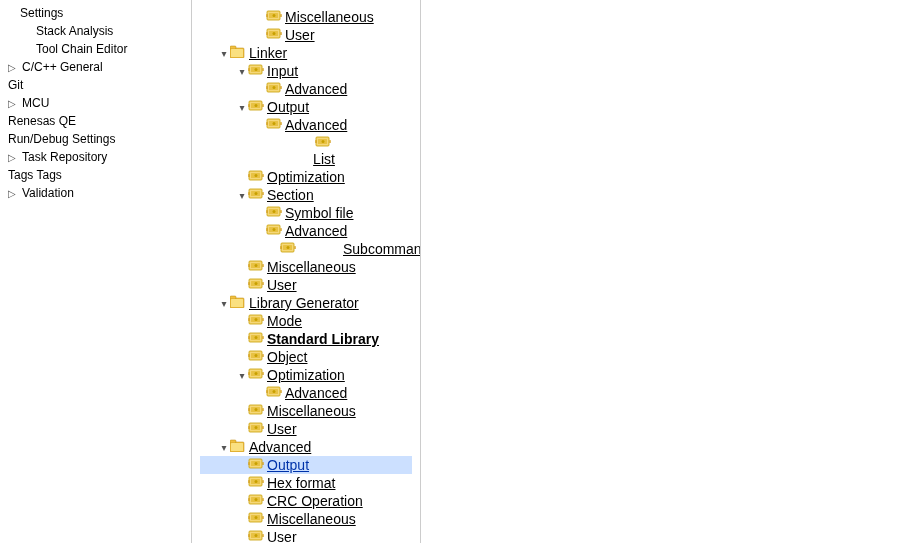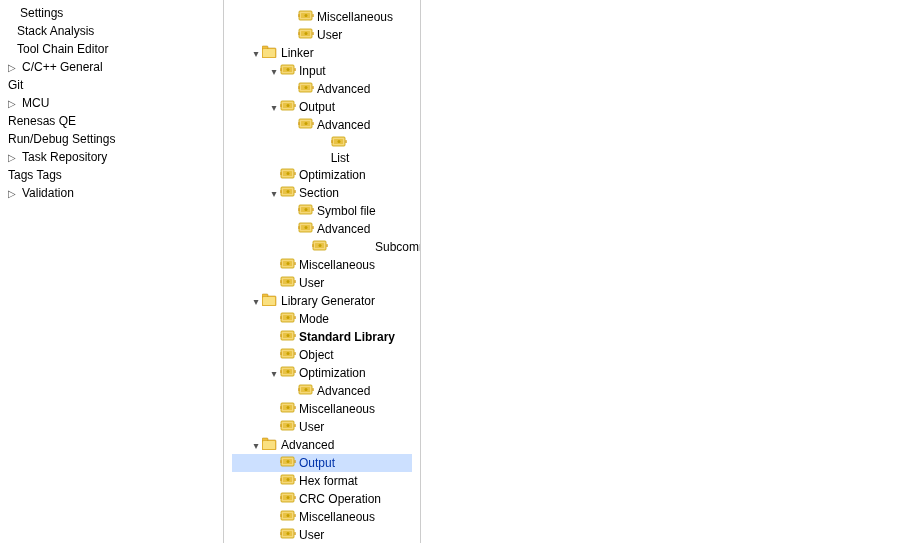--- a/index.html
+++ b/index.html
@@ -8,40 +8,40 @@
       font-size: 12px;
       background: #f0f0f0;
       display: flex;
       height: 543px;
       width: 910px;
       overflow: hidden;
     }
 
     
     .sidebar {
-      width: 224px;
+      width: 192px;
       background: #fff;
       border-right: 1px solid #ccc;
       overflow-y: auto;
       padding: 4px 0;
       flex-shrink: 0;
     }
 
     .sidebar-item {
       padding: 2px 8px;
       cursor: pointer;
       white-space: nowrap;
       color: #000;
       display: flex;
       align-items: center;
       gap: 4px;
     }
 
     .sidebar-item.indent-1 { padding-left: 20px; }
-    .sidebar-item.indent-2 { padding-left: 17px; }
+    .sidebar-item.indent-2 { padding-left: 36px; }
 
     .expand-arrow {
       font-size: 10px;
       color: #555;
       width: 10px;
       display: inline-block;
     }
 
     
     .main-content {
@@ -70,22 +70,23 @@
 
     .toggle-arrow {
       font-size: 10px;
       color: #555;
       width: 12px;
       display: inline-block;
       text-align: center;
     }
 
     .node-label {
-      font-size: 12px;
+      font-size: 14px;
       color: #000;
+      text-decoration: underline;
     }
 
     .right-panel {
       width: 490px;
       background: #fff;
       border-left: 1px solid #ccc;
       flex-shrink: 0;
     }
   </style>
 </head>

